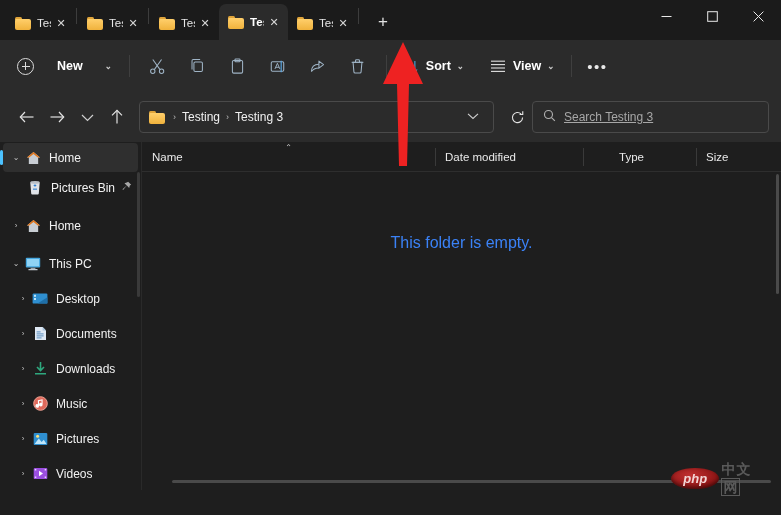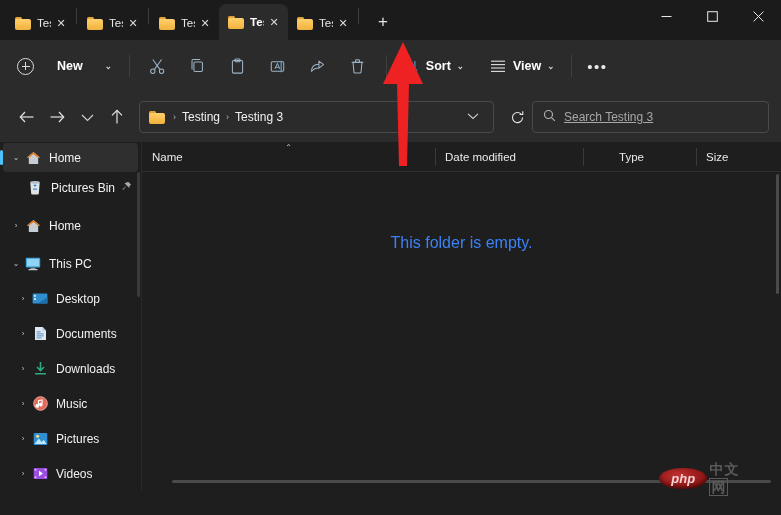--- a/index.html
+++ b/index.html
@@ -173,21 +173,21 @@
   .status-sep { width: 1px; height: 13px; background: #5a5a5a; margin-left: 14px; }
   .viewtoggles { position: absolute; right: 8px; bottom: 3px; display: flex; gap: 5px; }
   .vt {
     width: 25px; height: 22px; display: flex; align-items: center; justify-content: center;
     border-radius: 3px; background: #3a3a3a;
   }
   .vt.inactive { background: transparent; }
 
   
   .watermark {
-    position: absolute; right: 24px; top: 466px; width: 98px; height: 25px;
+    position: absolute; right: 12px; top: 466px; width: 98px; height: 25px;
     display: flex; align-items: center; pointer-events: none;
   }
   .wm-ell {
     width: 50px; height: 21px; border-radius: 50%;
     background: radial-gradient(ellipse at 40% 35%, #c03030 0%, #8e1414 70%, #5d0b0b 100%);
     display: flex; align-items: center; justify-content: center;
     font-style: italic; font-weight: bold; font-size: 13px; color: #f2d5d5;
     box-shadow: inset 0 -2px 4px rgba(0,0,0,.5);
   }
   .wm-cn { margin-left: 2px; font-size: 14px; color: #5a5a5a; letter-spacing: 1px; font-weight: bold; }

